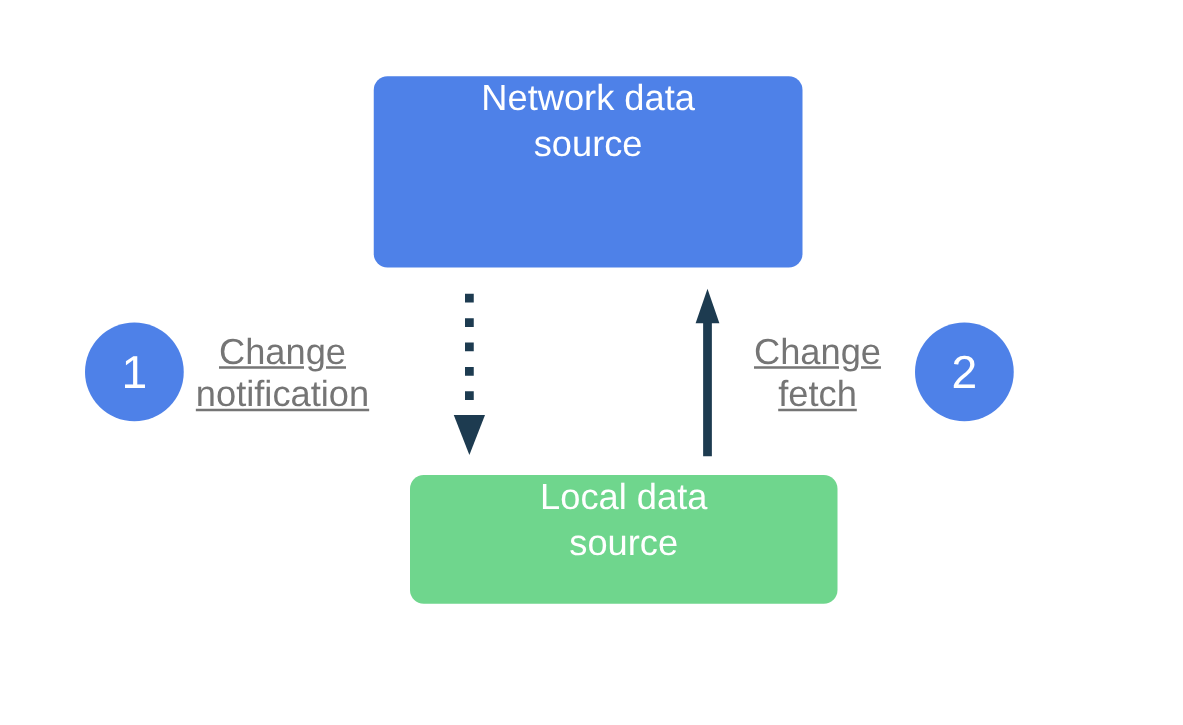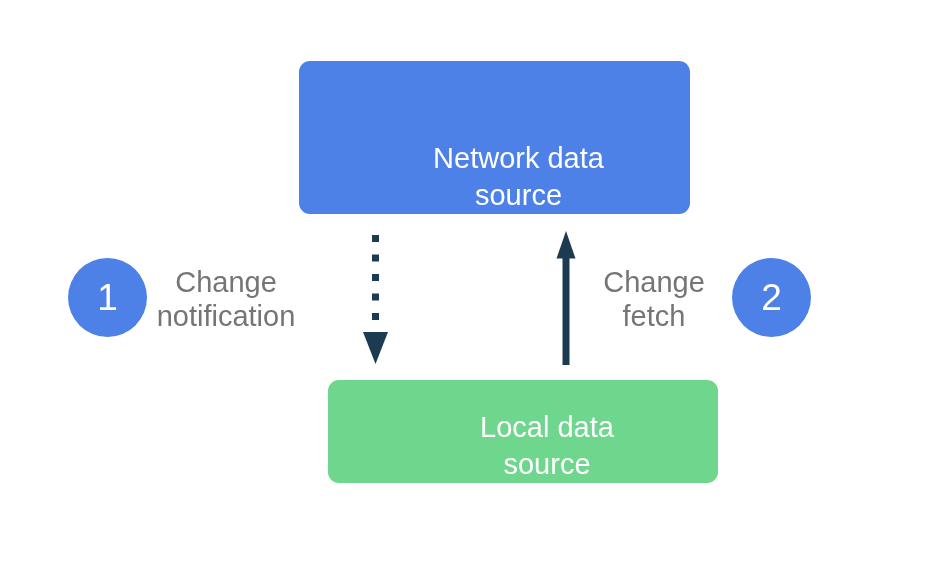--- a/index.html
+++ b/index.html
@@ -12,28 +12,27 @@
     position: relative;
     width: 946px;
     height: 580px;
     background: #ffffff;
     overflow: hidden;
   }
   .node {
     position: absolute;
     border-radius: 11px;
     display: flex;
-    align-items: flex-end;
+    align-items: flex-start;
     justify-content: center;
     text-align: center;
     color: #ffffff;
     font-size: 29px;
     line-height: 37px;
     white-space: pre-line;
-    padding-left: 48px;
   }
   .node-network {
     left: 299px;
     top: 61px;
     width: 343px;
     height: 153px;
     background: #4e81e8;
   }
   .node-local {
     left: 300px;
@@ -60,20 +59,21 @@
   .badge-2 { left: 732px; }
   .step-label {
     position: absolute;
     top: 299px;
     transform: translate(-50%, -50%);
     color: #757575;
     font-size: 29px;
     line-height: 34px;
     text-align: center;
     white-space: pre-line;
+    text-decoration: underline;
   }
   .step-label-1 { left: 226px; }
   .step-label-2 { left: 654px; }
   .arrows-layer {
     position: absolute;
     left: 0;
     top: 0;
     width: 946px;
     height: 580px;
   }

